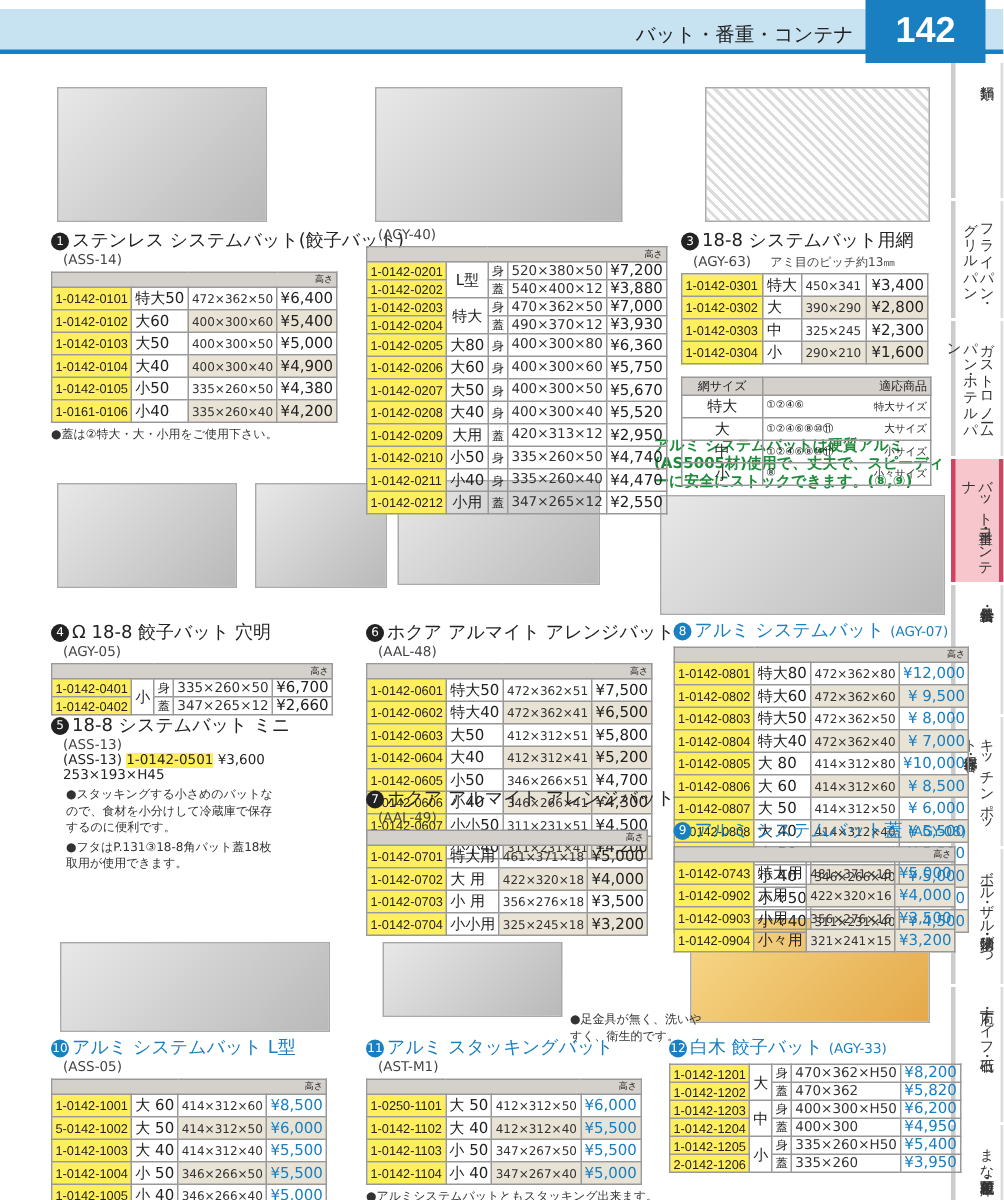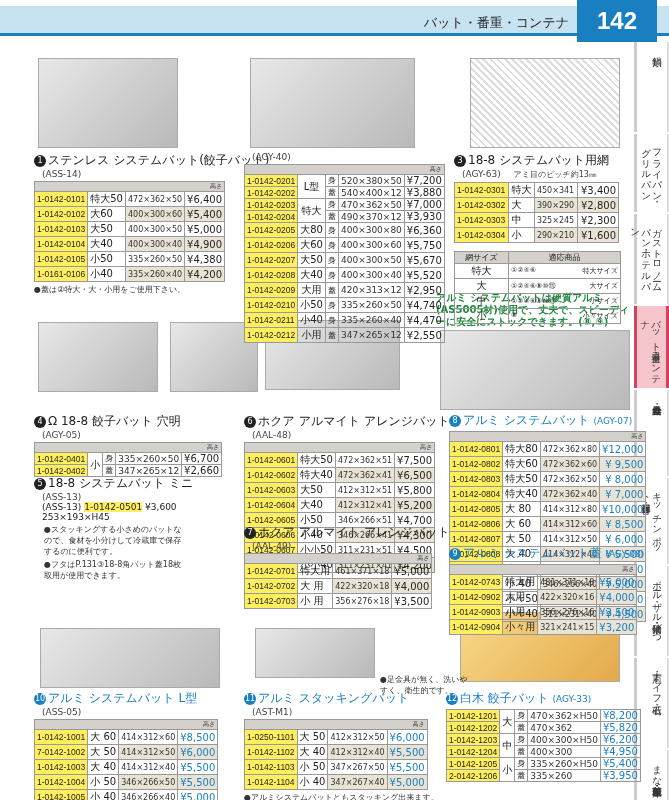--- a/index.html
+++ b/index.html
@@ -230,21 +230,21 @@
 <td style="font-size:10px">小</td>
 <td class="sz">290×210</td>
 <td class="pr">¥1,600</td>
         </tr>
       </tbody>
     </table>
     <table style="width:167px;margin-top:8px">
       <tbody>
         <tr>
           <td class="hd" style="font-size:8px;text-align:center">網サイズ</td>
-          <td class="hd" style="font-size:8px;text-align:center">適応商品</td>
+          <td class="hd" style="font-size:8px;text-align:right">適応商品</td>
         </tr>
         <tr>
           <td class="cen">特大</td>
           <td style="font-size:7px"><span>①②④⑥</span> <span style="float:right">特大サイズ</span></td>
         </tr>
         <tr>
           <td class="cen">大</td>
           <td style="font-size:7px"><span>①②④⑥⑧⑩⑪</span> <span style="float:right">大サイズ</span></td>
         </tr>
         <tr>
@@ -368,20 +368,26 @@
 <td style="font-size:10px">大 用</td>
 <td class="sz">422×320×18</td>
 <td class="pr">¥4,000</td>
         </tr>
         <tr class="">
 <td class="code">1-0142-0703</td>
 <td style="font-size:10px">小 用</td>
 <td class="sz">356×276×18</td>
 <td class="pr">¥3,500</td>
         </tr>
+        <tr class="alt">
+<td class="code">1-0142-0704</td>
+<td style="font-size:10px">小小用</td>
+<td class="sz">325×245×18</td>
+<td class="pr">¥3,200</td>
+        </tr>
       </tbody>
     </table>
   </div>
 <div class="sec" id="s8" style="left:449px;top:412px">
     <div class="h blue-t"><span class="num blue">8</span><span>アルミ システムバット</span> <span style="font-size:9px">(AGY-07)</span></div>
     <table style="width:178px">
       <tbody>
         <tr>
           <td class="hd" colspan="4">高さ</td>
         </tr>
@@ -502,21 +508,21 @@
         <tr>
           <td class="hd" colspan="4">高さ</td>
         </tr>
         <tr class="">
 <td class="code">1-0142-1001</td>
 <td style="font-size:10px">大 60</td>
 <td class="sz">414×312×60</td>
 <td class="prb">¥8,500</td>
         </tr>
         <tr class="alt">
-<td class="code">7-0142-1002</td>
+<td class="code">5-0142-1002</td>
 <td style="font-size:10px">大 50</td>
 <td class="sz">414×312×50</td>
 <td class="prb">¥6,000</td>
         </tr>
         <tr class="">
 <td class="code">1-0142-1003</td>
 <td style="font-size:10px">大 40</td>
 <td class="sz">414×312×40</td>
 <td class="prb">¥5,500</td>
         </tr>

